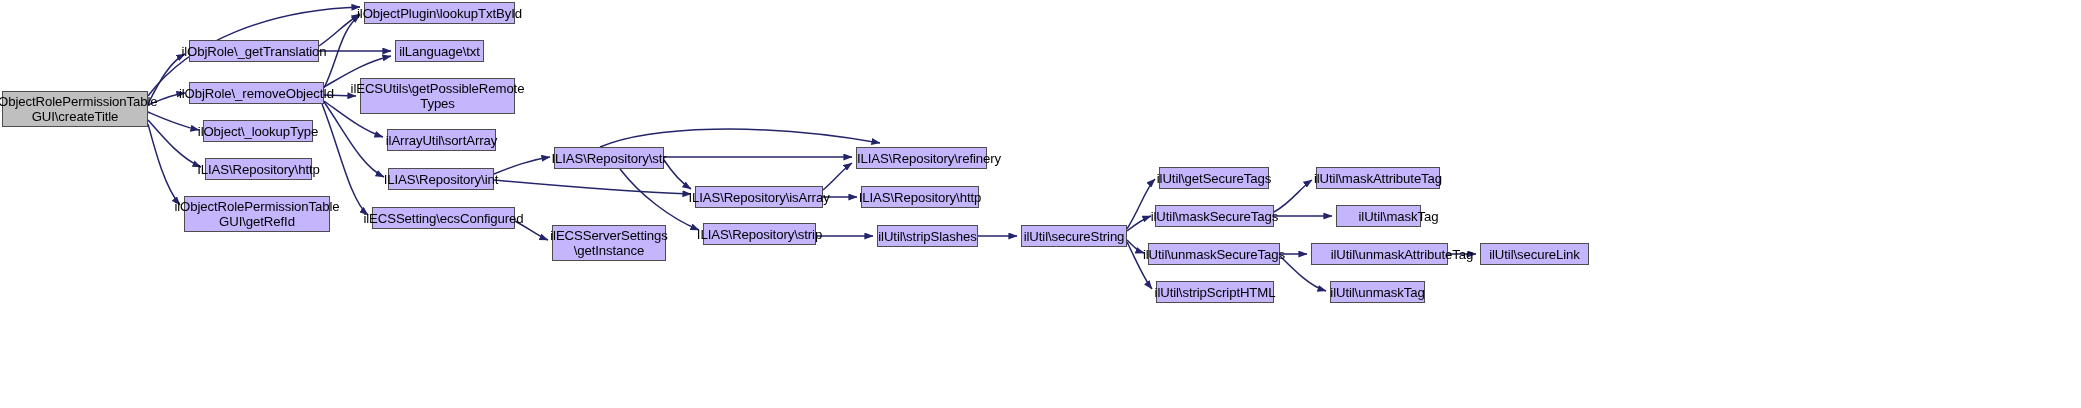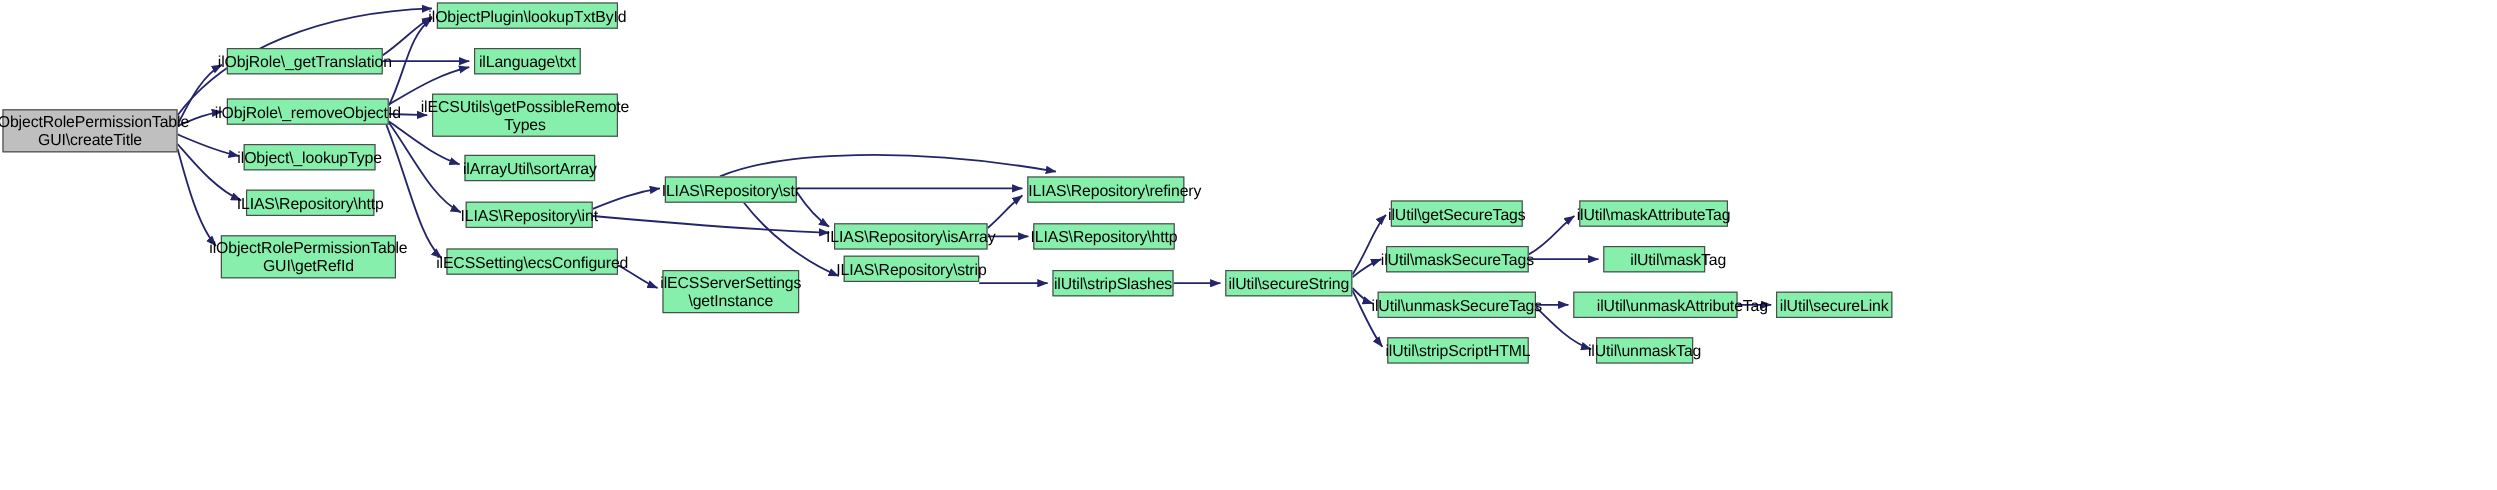--- a/index.html
+++ b/index.html
@@ -20,21 +20,21 @@
     position: absolute;
     left: 0; top: 0;
     width: 2081px;
     height: 408px;
     pointer-events: none;
   }
   .node {
     position: absolute;
     box-sizing: border-box;
     border: 1.4px solid #4d4d4d;
-    background: #86efac;
+    background: #c4b5fd;
     color: #000000;
     display: flex;
     align-items: center;
     justify-content: center;
     text-align: center;
     font-size: 13.2px;
     line-height: 15px;
     letter-spacing: -0.1px;
     white-space: pre-line;
     cursor: pointer;
@@ -113,24 +113,24 @@
       <div class="node" style="left: 388px; top: 168px; width: 106px; height: 22px;"><span class="node-label">ILIAS\Repository\int</span></div>
       <div class="node" style="left: 184px; top: 196px; width: 146px; height: 36px;"><span class="node-label">ilObjectRolePermissionTable
 GUI\getRefId</span></div>
       <div class="node" style="left: 695px; top: 186px; width: 128px; height: 22px;"><span class="node-label">ILIAS\Repository\isArray</span></div>
       <div class="node" style="left: 861px; top: 186px; width: 118px; height: 22px;"><span class="node-label">ILIAS\Repository\http</span></div>
       <div class="node" style="left: 372px; top: 207px; width: 143px; height: 22px;"><span class="node-label">ilECSSetting\ecsConfigured</span></div>
       <div class="node" style="left: 1159px; top: 167px; width: 110px; height: 22px;"><span class="node-label">ilUtil\getSecureTags</span></div>
       <div class="node" style="left: 1316px; top: 167px; width: 124px; height: 22px;"><span class="node-label">ilUtil\maskAttributeTag</span></div>
       <div class="node" style="left: 1155px; top: 205px; width: 119px; height: 22px;"><span class="node-label">ilUtil\maskSecureTags</span></div>
       <div class="node" style="left: 1336px; top: 205px; width: 85px; height: 22px; padding-left: 40px;"><span class="node-label">ilUtil\maskTag</span></div>
-      <div class="node" style="left: 703px; top: 213px; width: 113px; height: 22px;"><span class="node-label">ILIAS\Repository\strip</span></div>
+      <div class="node" style="left: 703px; top: 223px; width: 113px; height: 22px;"><span class="node-label">ILIAS\Repository\strip</span></div>
       <div class="node" style="left: 877px; top: 225px; width: 101px; height: 22px;"><span class="node-label">ilUtil\stripSlashes</span></div>
       <div class="node" style="left: 1021px; top: 225px; width: 106px; height: 22px;"><span class="node-label">ilUtil\secureString</span></div>
       <div class="node" style="left: 1148px; top: 243px; width: 132px; height: 22px;"><span class="node-label">ilUtil\unmaskSecureTags</span></div>
       <div class="node" style="left: 1311px; top: 243px; width: 137px; height: 22px; padding-left: 45px;"><span class="node-label">ilUtil\unmaskAttributeTag</span></div>
-      <div class="node" style="left: 1480px; top: 243px; width: 97px; height: 22px;"><span class="node-label">ilUtil\secureLink</span></div>
+      <div class="node" style="left: 1480px; top: 243px; width: 109px; height: 22px;"><span class="node-label">ilUtil\secureLink</span></div>
       <div class="node" style="left: 552px; top: 225px; width: 114px; height: 36px;"><span class="node-label">ilECSServerSettings
 \getInstance</span></div>
       <div class="node" style="left: 1156px; top: 281px; width: 118px; height: 22px;"><span class="node-label">ilUtil\stripScriptHTML</span></div>
-      <div class="node" style="left: 1330px; top: 281px; width: 81px; height: 22px;"><span class="node-label">ilUtil\unmaskTag</span></div>
+      <div class="node" style="left: 1330px; top: 281px; width: 95px; height: 22px;"><span class="node-label">ilUtil\unmaskTag</span></div>
     </div>
 </div>
 
 </body></html>

